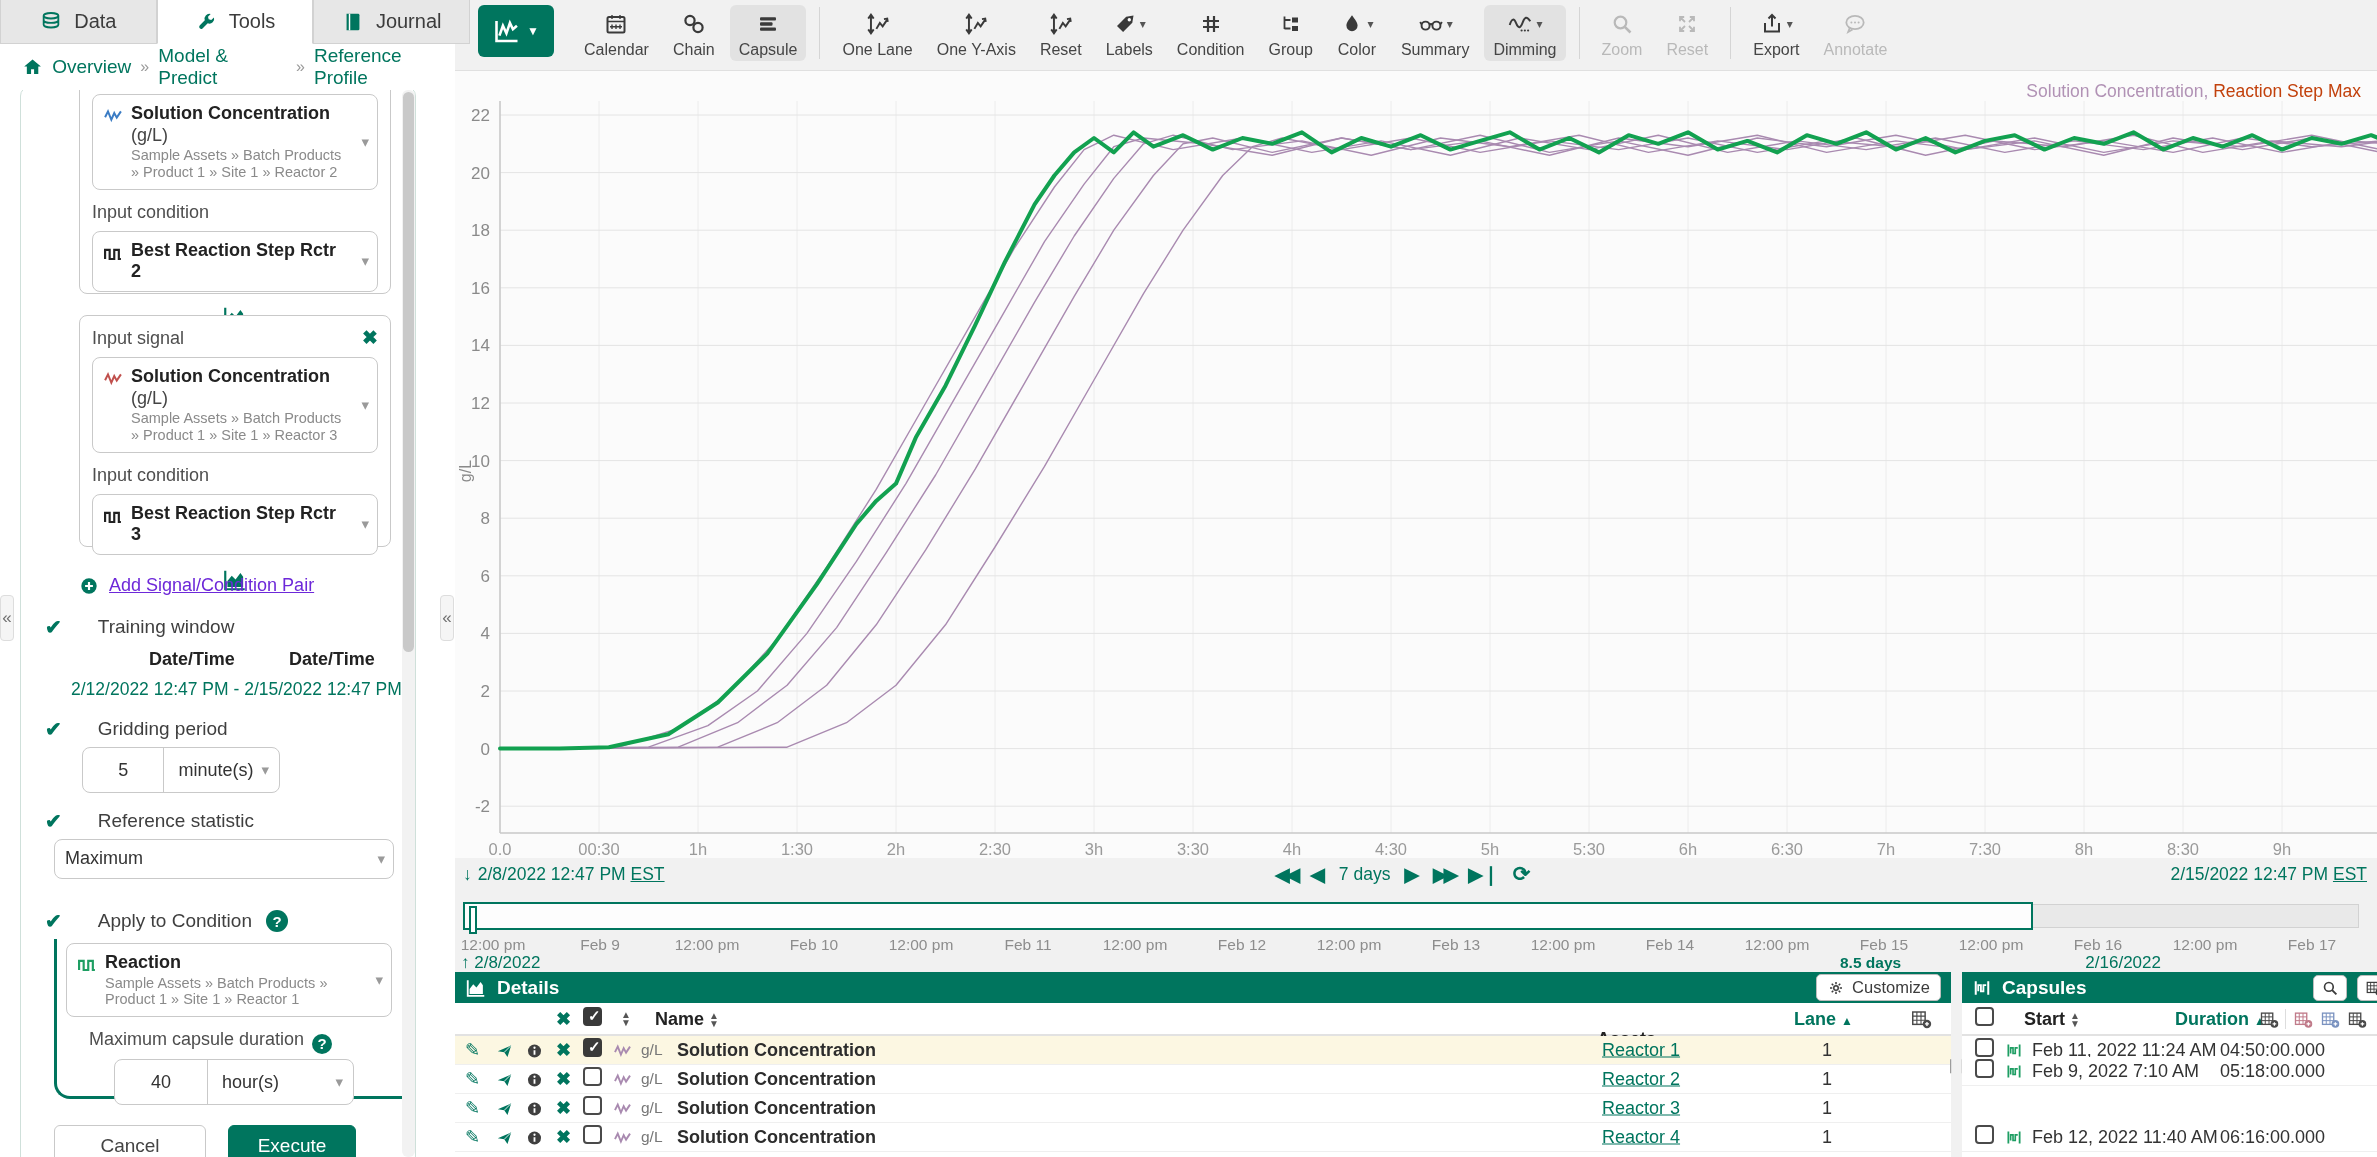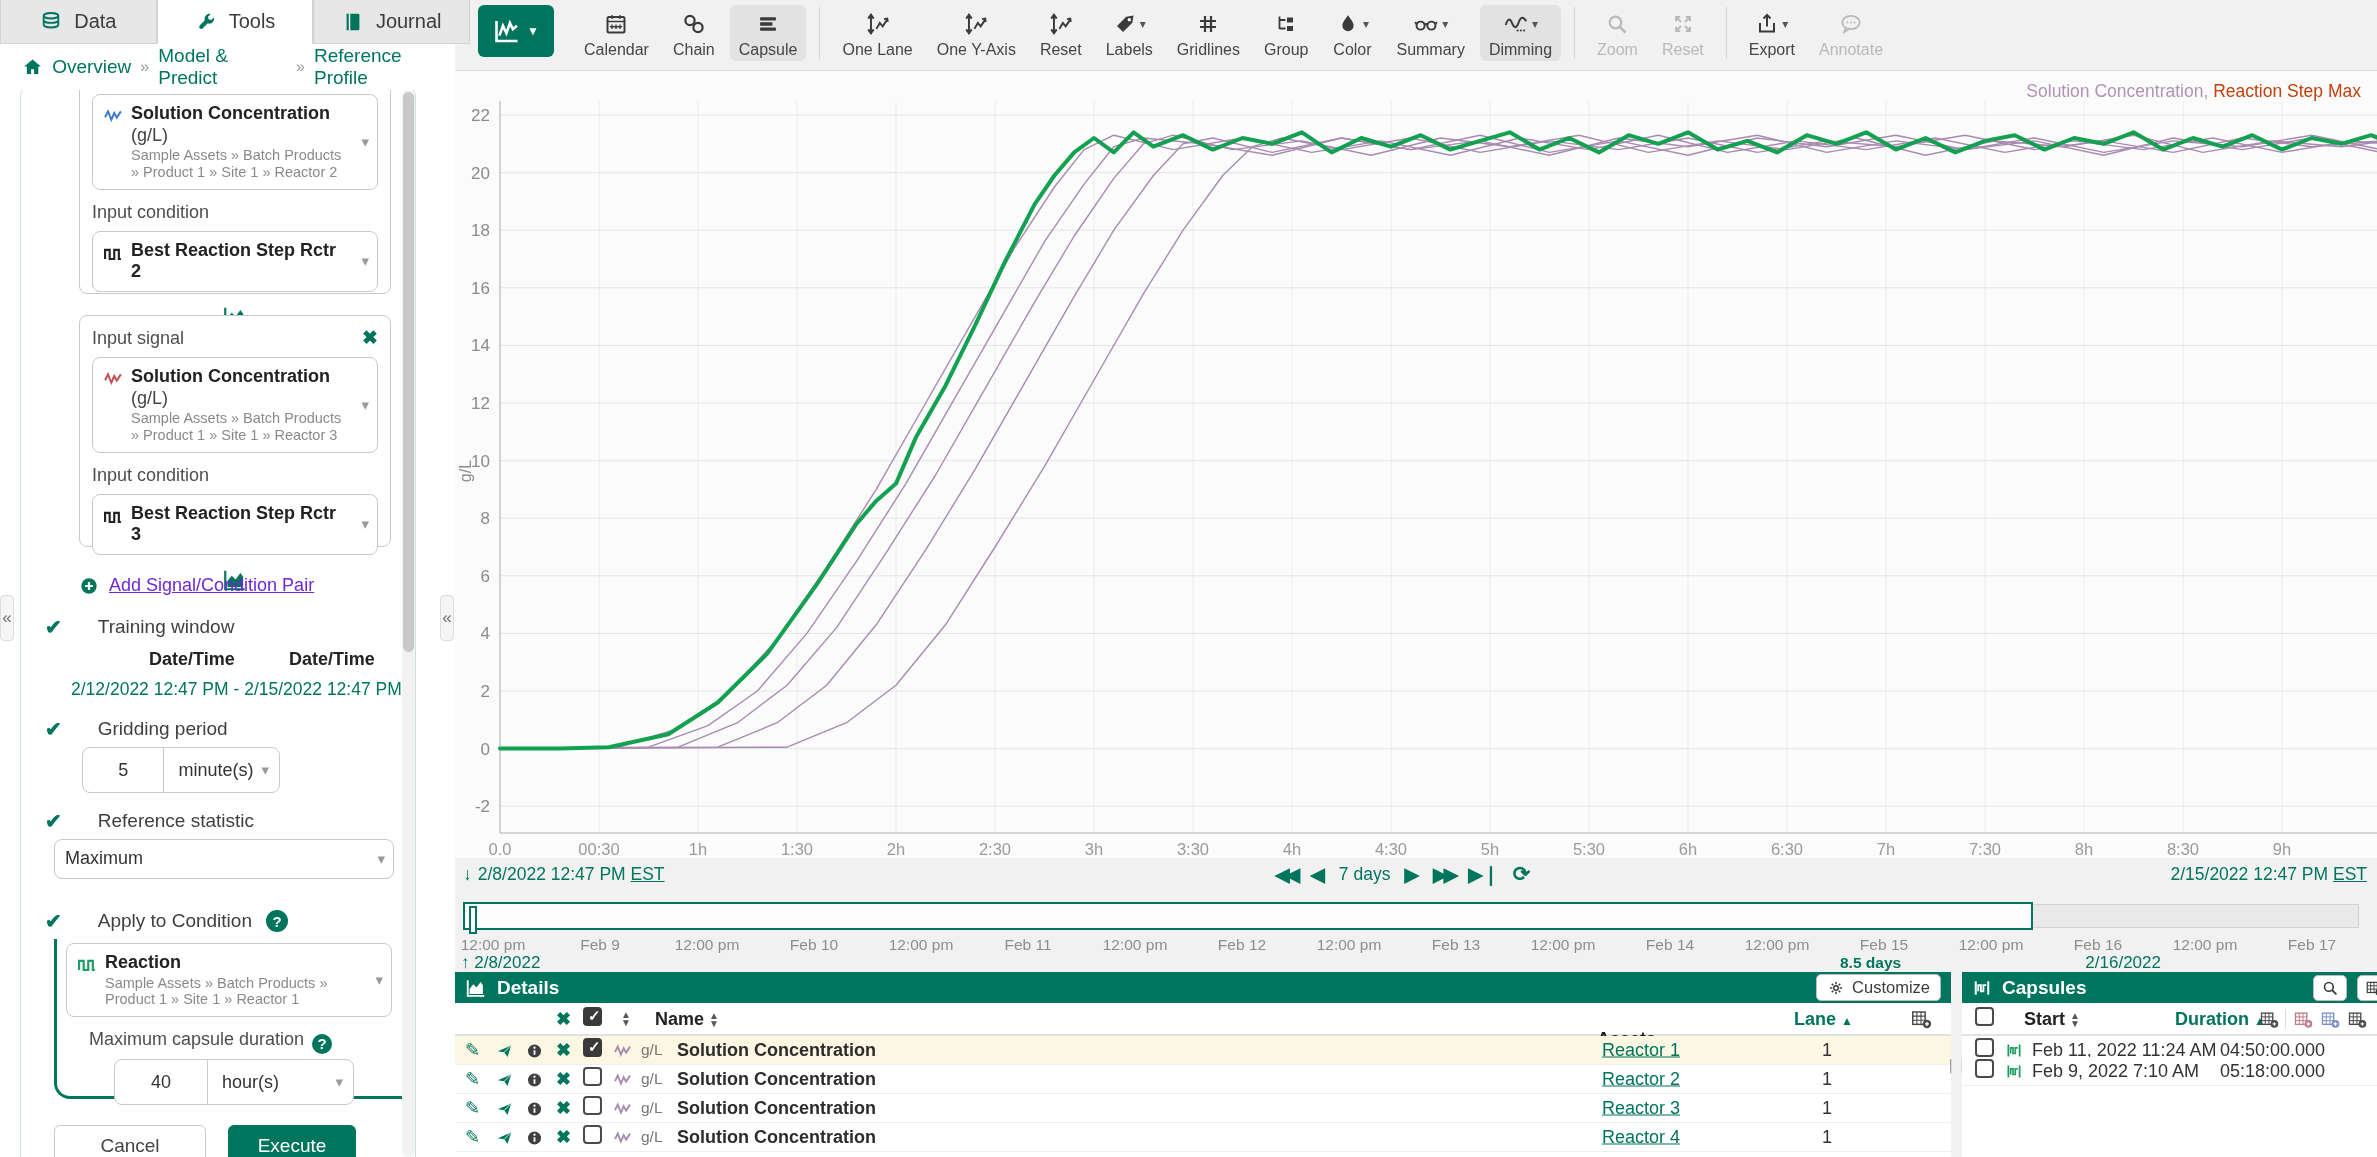--- a/index.html
+++ b/index.html
@@ -325,21 +325,21 @@
           <span class="caret">▾</span>
         </span>
         <span class="tlabel">Labels</span>
       </div>
     <div class="tbtn">
         <span class="irow">
           <svg class="ic" width="24" height="24">
             <use href="#i-grid"></use>
           </svg>
         </span>
-        <span class="tlabel">Gridlines</span>
+        <span class="tlabel">Condition</span>
       </div>
     <div class="tbtn">
         <span class="irow">
           <svg class="ic" width="24" height="24">
             <use href="#i-group"></use>
           </svg>
         </span>
         <span class="tlabel">Group</span>
       </div>
     <div class="tbtn">
@@ -822,15 +822,23 @@
       <span class="c" style="left:258px;">04:50:00.000</span>
     </div>
     <div class="trow" style="top:85px;">
       <span class="c" style="left:13px;"><span class="cb"></span></span>
       <span class="c" style="left:43px;"><svg class="ic" width="18" height="18" style="color:#1E9E63">
             <use href="#i-wavecap"></use>
           </svg></span>
       <span class="c" style="left:70px;">Feb 9, 2022 7:10 AM</span>
       <span class="c" style="left:258px;">05:18:00.000</span>
     </div>
+    <div class="trow" style="top:151px;">
+      <span class="c" style="left:13px;"><span class="cb"></span></span>
+      <span class="c" style="left:43px;"><svg class="ic" width="18" height="18" style="color:#1E9E63">
+            <use href="#i-wavecap"></use>
+          </svg></span>
+      <span class="c" style="left:70px;">Feb 12, 2022 11:40 AM</span>
+      <span class="c" style="left:258px;">06:16:00.000</span>
+    </div>
   </div>
 
 </div>
 
 </body></html>

